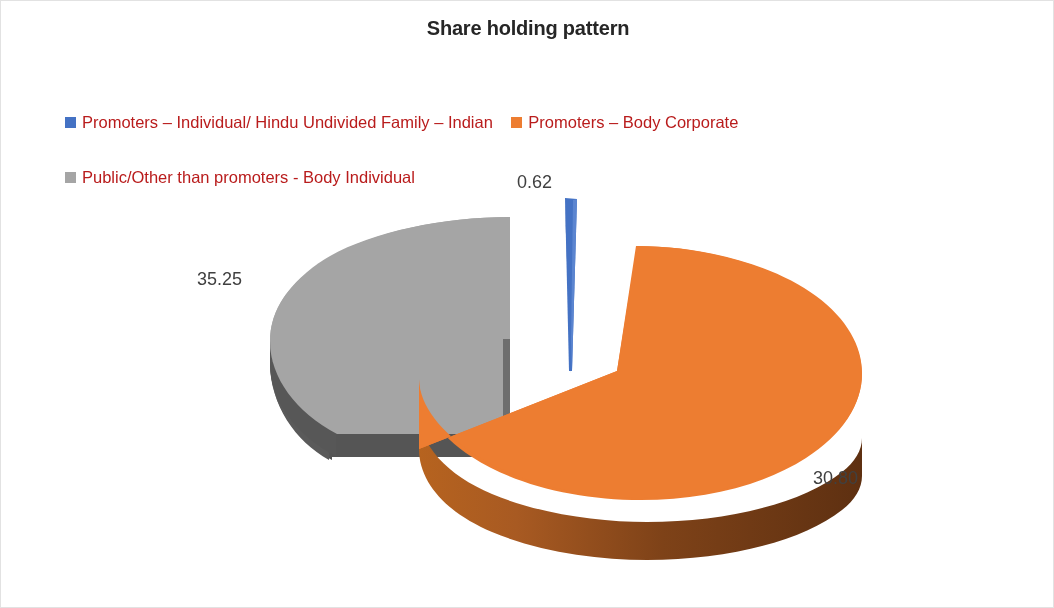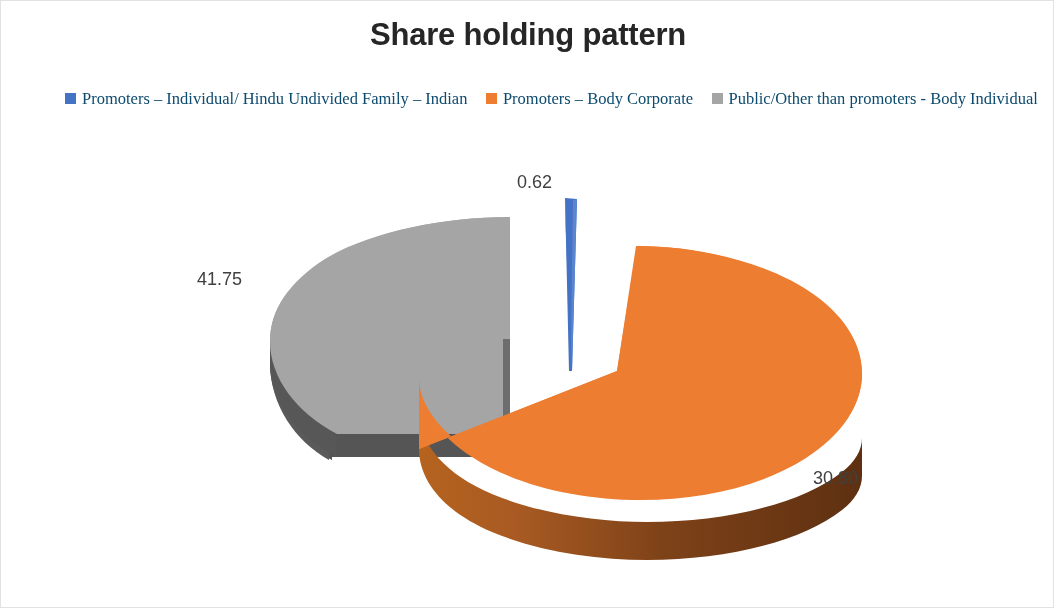--- a/index.html
+++ b/index.html
@@ -21,21 +21,21 @@
     border: 1px solid #e2e2e2;
     background: #ffffff;
     overflow: hidden;
   }
   #chart-title {
     position: absolute;
     left: 0;
     top: 16px;
     width: 1054px;
     text-align: center;
-    font-size: 31px;
+    font-size: 20px;
     font-weight: bold;
     color: #262626;
     letter-spacing: -0.2px;
     font-family: "Liberation Sans", sans-serif;
   }
   #legend {
     position: absolute;
     left: 0;
     top: 82px;
     width: 1054px;
@@ -55,23 +55,24 @@
     width: 11px;
     height: 11px;
     margin-right: 6px;
     vertical-align: baseline;
     position: relative;
     top: 0px;
   }
   .legend-label {
     display: inline-block;
     font-size: 16.5px;
-    color: #0c4a6e;
+    color: #b91c1c;
     vertical-align: baseline;
-    font-family: Liberation Serif, serif;
+    font-family: Liberation Sans, sans-serif;
+    margin-top: 24px;
   }
   #plot-area {
     position: absolute;
     left: 0;
     top: 0;
     width: 1054px;
     height: 608px;
     padding-left: 36px;
   }
   .data-label {
@@ -206,17 +207,17 @@
                  L 540,198
                  L 535,370
                  L 532,370
                  Z"></path>
         <path fill="#5B85D0" d="M 536,199 L 540,198 L 535,370 L 534,340 Z"></path>
       </g>
 
     </svg>
 
     <div class="data-label" id="label-blue">0.62</div>
-    <div class="data-label" id="label-gray">41.75</div>
+    <div class="data-label" id="label-gray">35.25</div>
     <div class="data-label" id="label-orange">30.80</div>
   </div>
 
 </div>
 
 </body></html>

